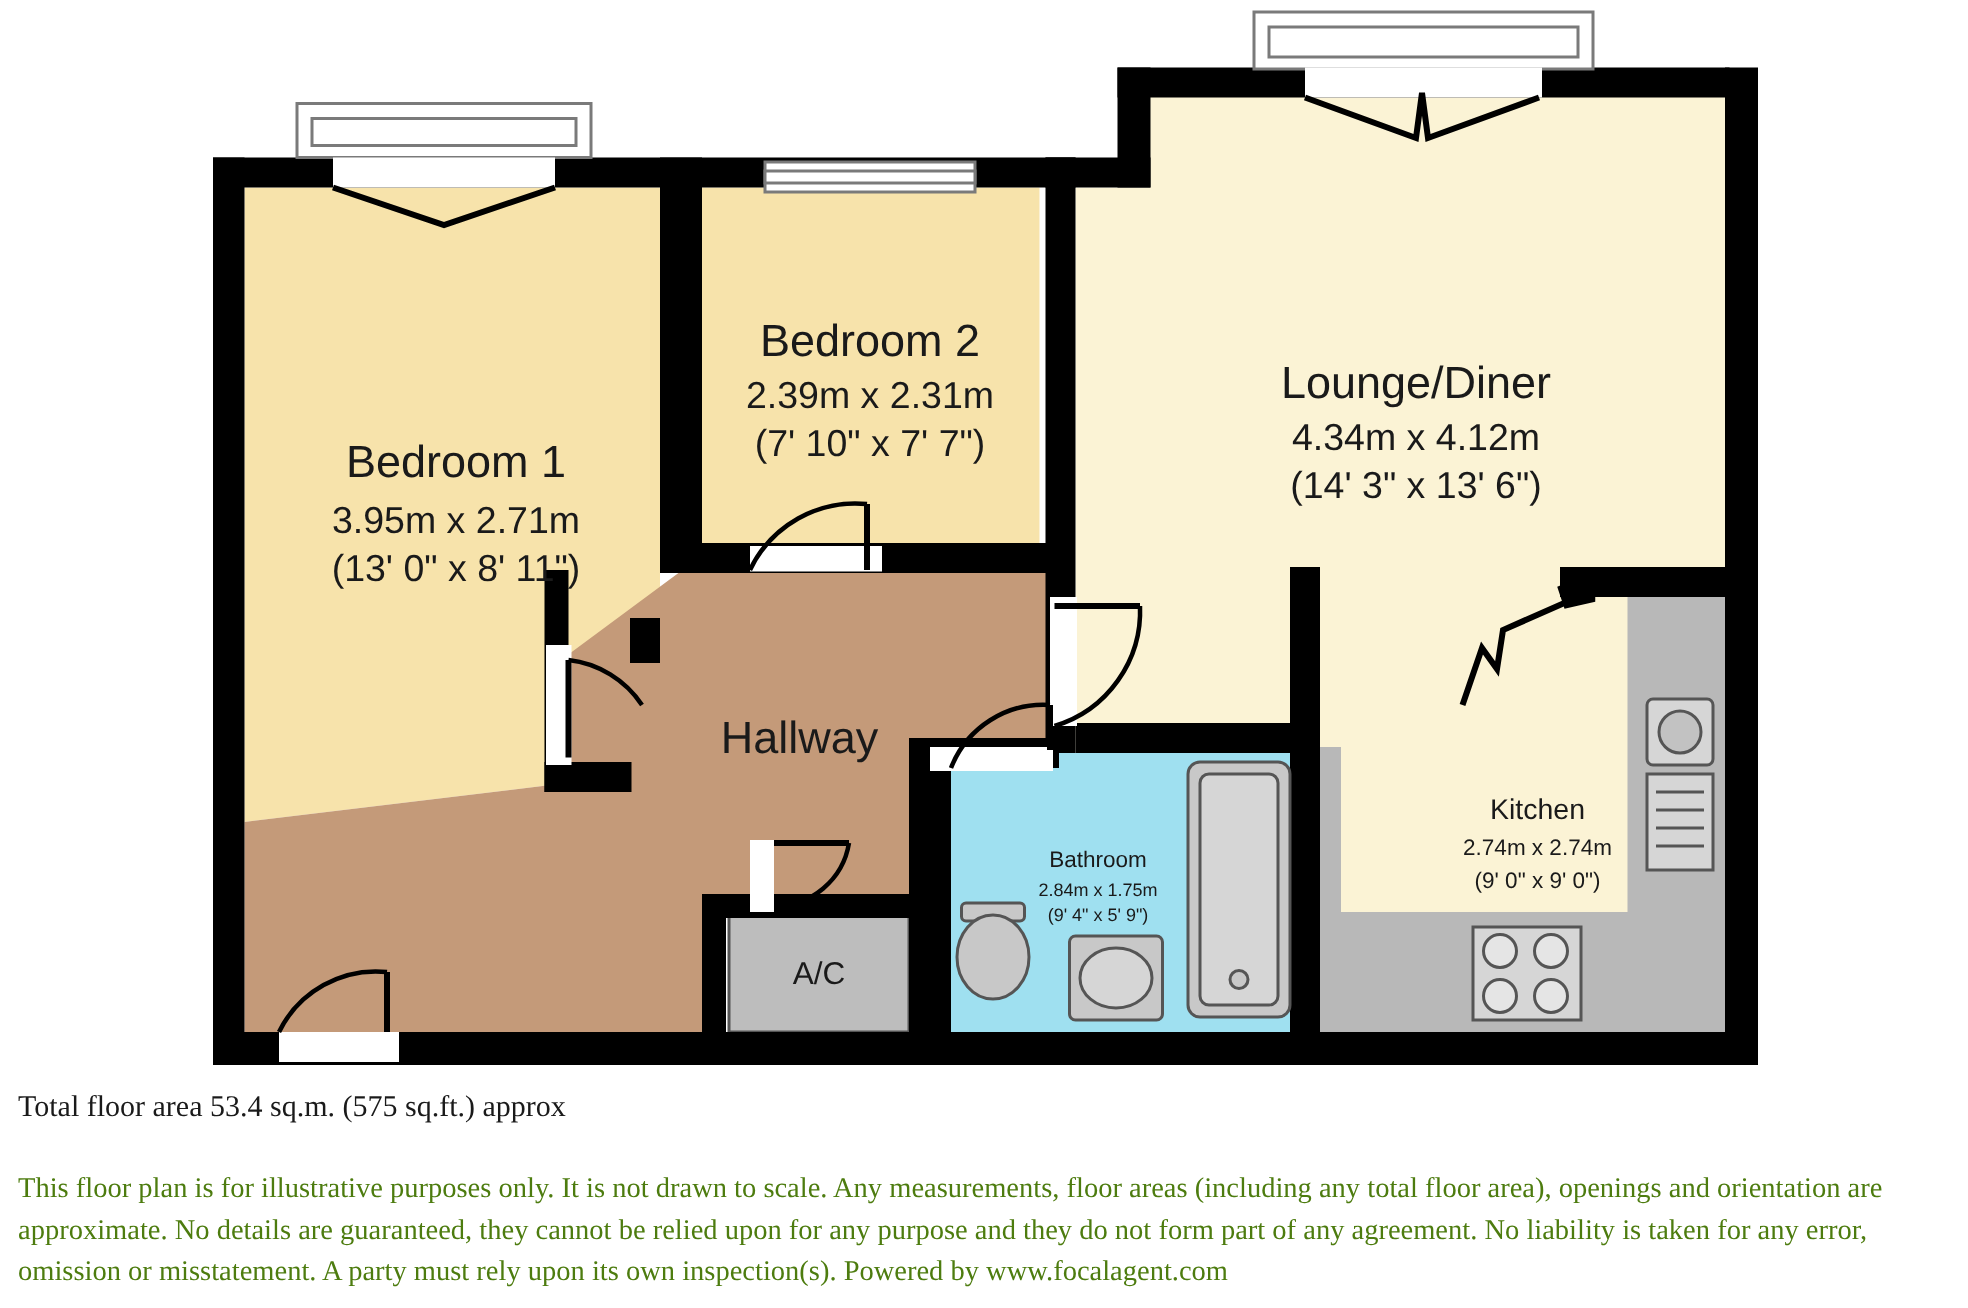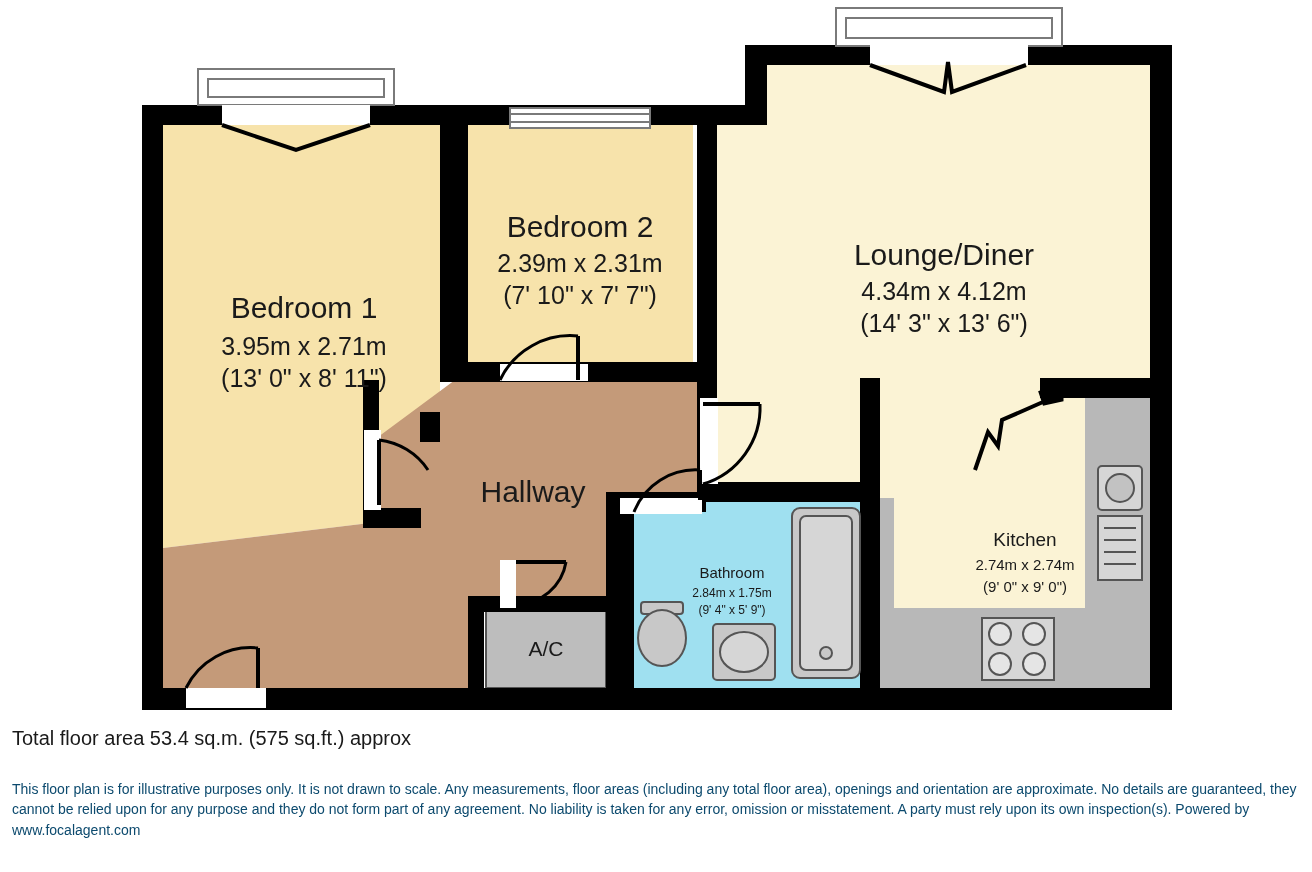--- a/index.html
+++ b/index.html
@@ -38,30 +38,31 @@
   .sm-name  { font-size: 15px; }
   .sm-dim   { font-size: 12px; }
   .ac-label { font-size: 21px; }
   #footer {
     position: absolute;
     left: 0;
     top: 715px;
     width: 1312px;
     padding: 0 8px;
     box-sizing: border-box;
+    font-family: Liberation Serif, serif;
   }
   .total-area {
     font-size: 20px;
     color: #1a1a1a;
     margin: 10px 0 0 4px;
     line-height: 1.3;
   }
   .disclaimer {
-    font-size: 14px;
-    color: #0c4a6e;
+    font-size: 19px;
+    color: #4d7c0f;
     margin: 28px 0 0 4px;
     line-height: 1.45;
     max-width: 1290px;
   }
 </style>
 </head>
 <body>
 
 <div id="plan-wrap">
   <svg class="floorplan" viewBox="0 0 1312 715" xmlns="http://www.w3.org/2000/svg">

